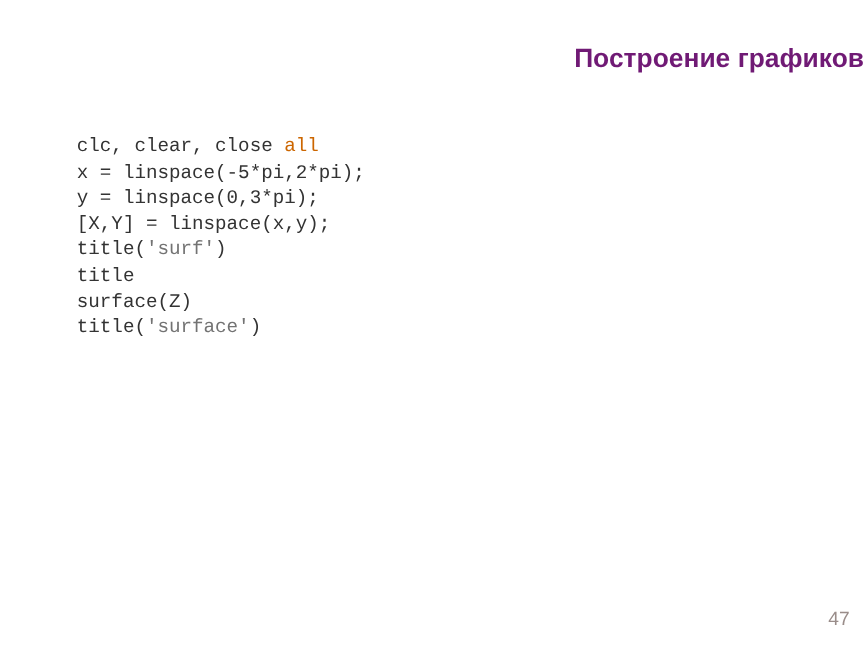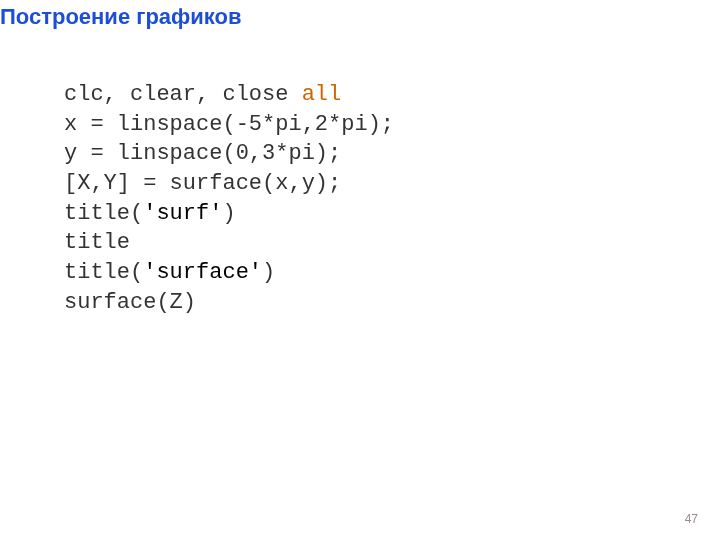--- a/index.html
+++ b/index.html
@@ -5,57 +5,57 @@
     * { box-sizing: border-box; margin: 0; padding: 0; }
     body {
       width: 720px;
       height: 540px;
       background: #ffffff;
       font-family: Arial, sans-serif;
       position: relative;
       overflow: hidden;
     }
     .slide-title {
-      text-align: left;
+      text-align: right;
       font-size: 22px;
       font-weight: bold;
-      color: #1d4ed8;
-      padding-top: 4px;
+      color: #701a75;
+      padding-top: 36px;
       padding-bottom: 10px;
     }
     .code-block {
       margin-left: 64px;
       margin-top: 40px;
       font-family: "Courier New", Courier, monospace;
-      font-size: 22px;
+      font-size: 16px;
       line-height: 1.35;
       color: #333;
     }
     .code-line { white-space: pre; }
     .kw { color: #cc6600; } 
-    .str { color: #000000; } 
+    .str { color: #737373; } 
     .page-number {
       position: absolute;
       bottom: 14px;
-      right: 22px;
-      font-size: 12px;
+      right: 12px;
+      font-size: 16px;
       color: #9a8d8a;
       font-family: Arial, sans-serif;
       margin-top: 33px;
     }
   </style>
 </head>
 <body>
 
 <div class="slide-title">Построение графиков</div>
 
 <div class="code-block">
   <div class="code-line"><span>clc, clear, close </span><span class="kw">all</span></div>
   <div class="code-line"><span>x = linspace(-5*pi,2*pi);</span></div>
   <div class="code-line"><span>y = linspace(0,3*pi);</span></div>
-  <div class="code-line"><span>[X,Y] = surface(x,y);</span></div>
+  <div class="code-line"><span>[X,Y] = linspace(x,y);</span></div>
   <div class="code-line"><span>title(</span><span class="str">'surf'</span><span>)</span></div>
   <div class="code-line"><span>title</span></div>
+  <div class="code-line"><span>surface(Z)</span></div>
   <div class="code-line"><span>title(</span><span class="str">'surface'</span><span>)</span></div>
-  <div class="code-line"><span>surface(Z)</span></div>
 </div>
 
 <div class="page-number">47</div>
 
 </body></html>

